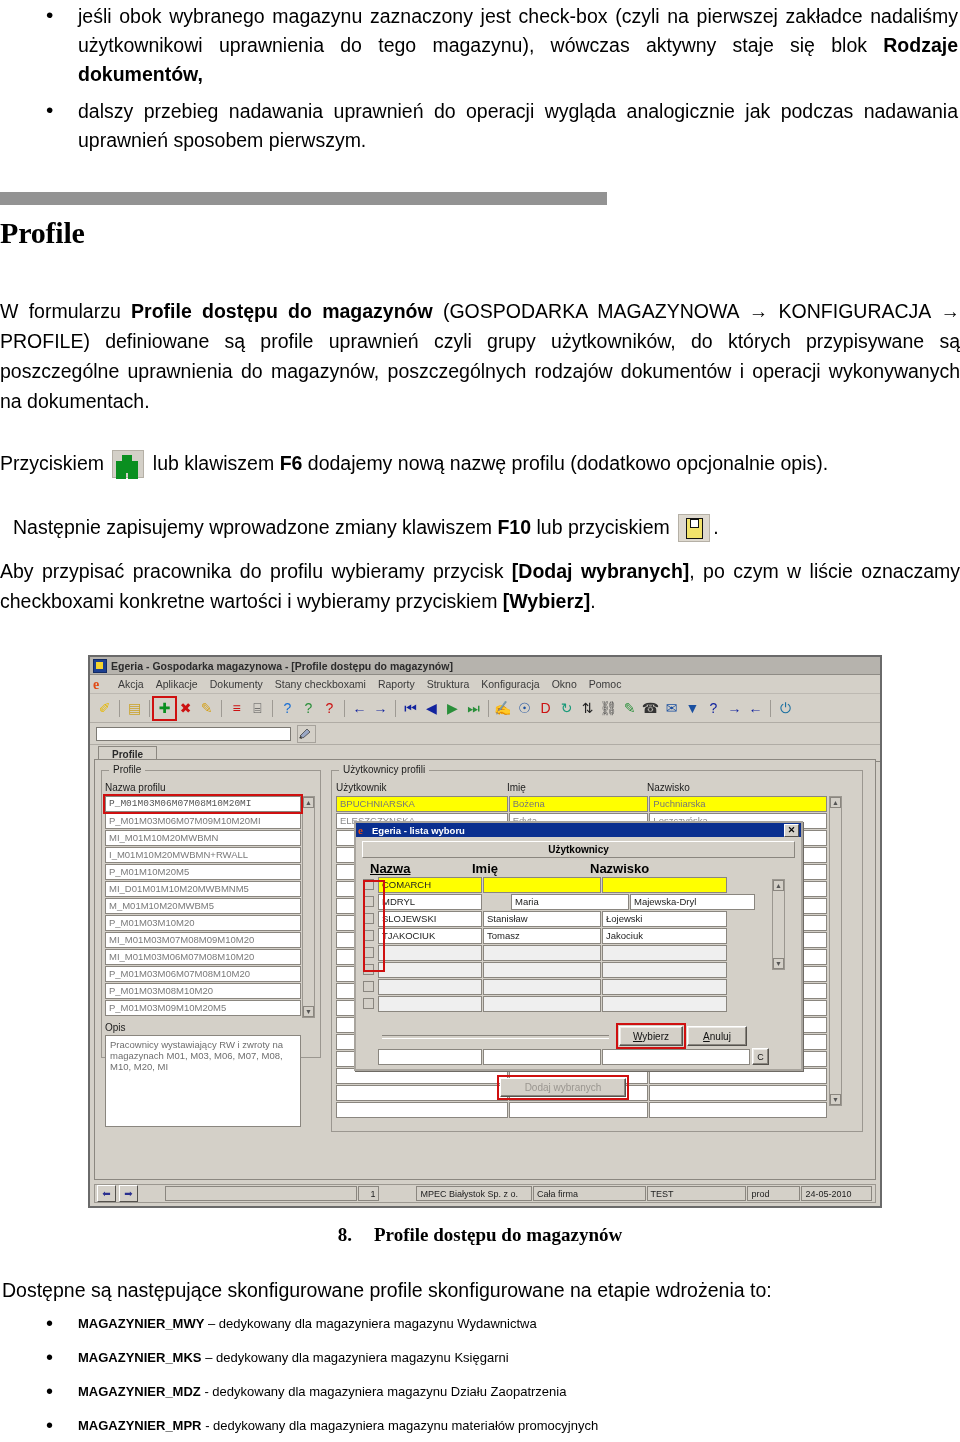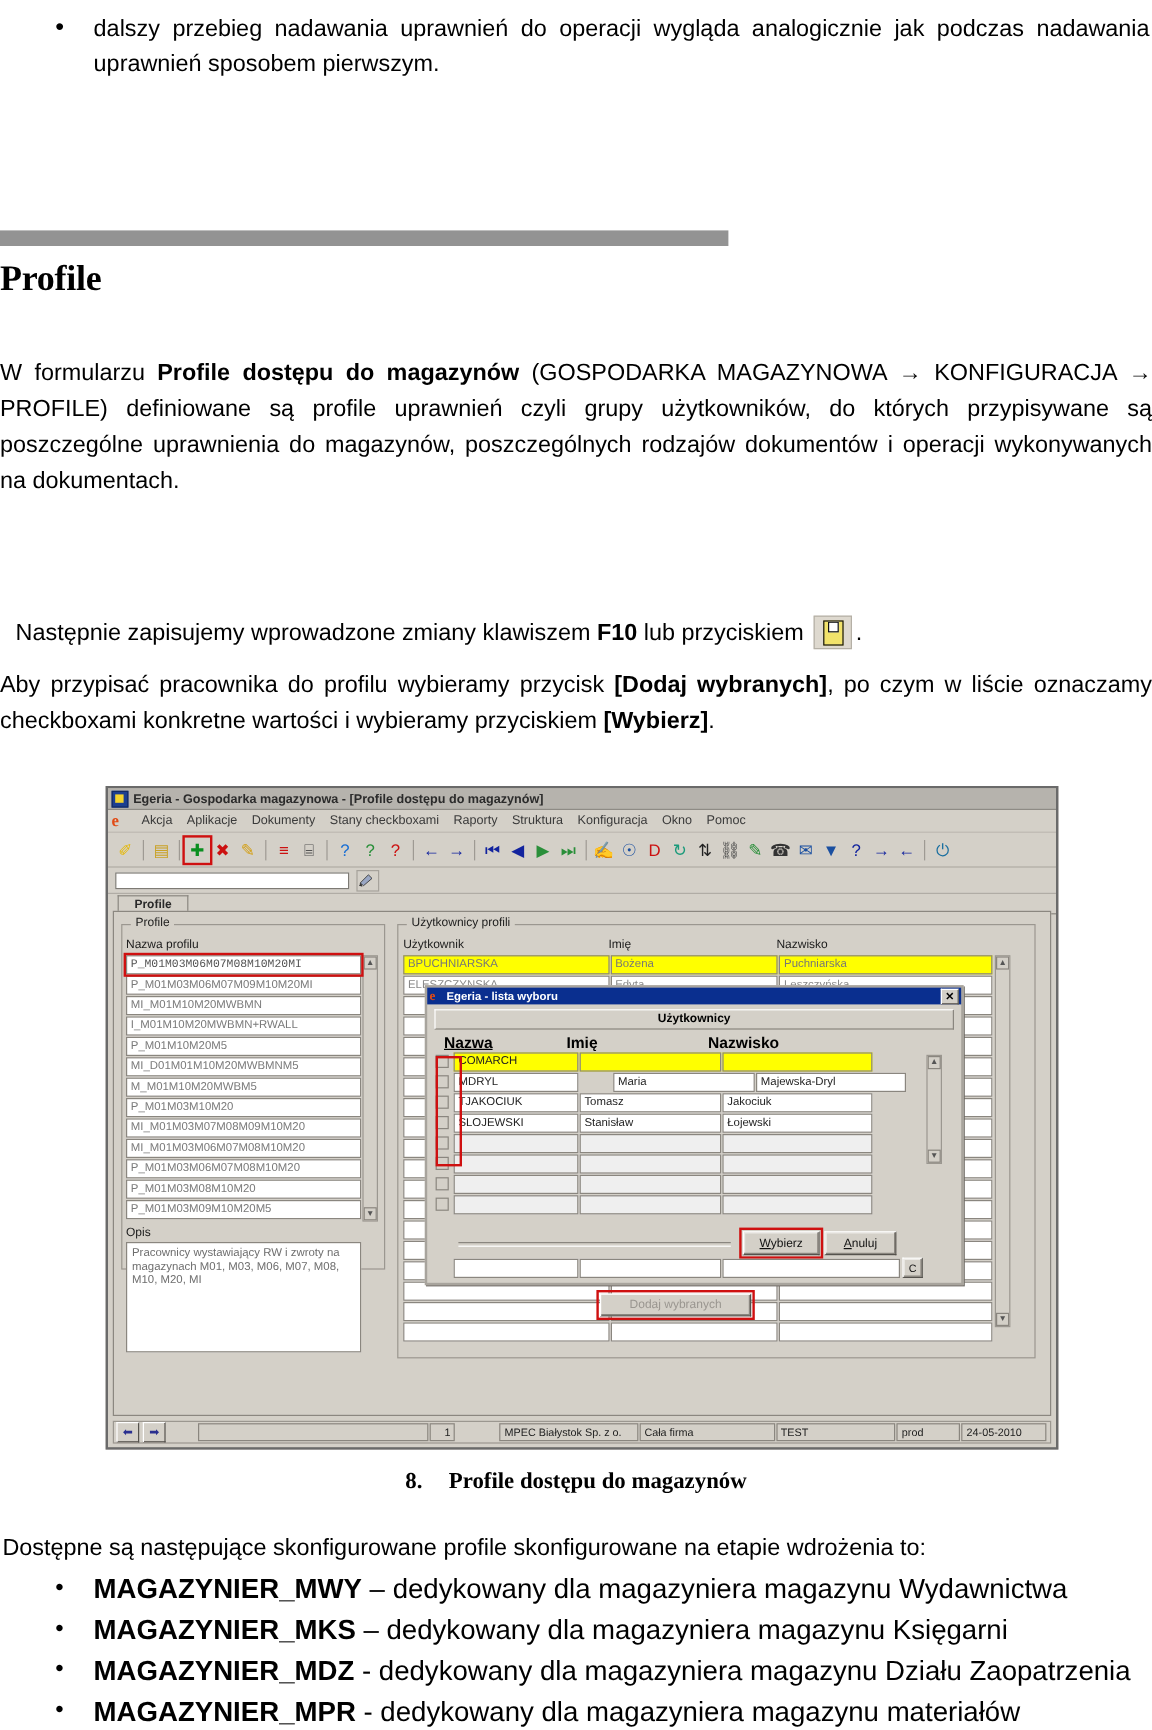--- a/index.html
+++ b/index.html
@@ -265,45 +265,54 @@
   .caption{
     position:absolute;left:0;top:1224px;width:960px;text-align:center;
     font-family:"Liberation Serif",serif;font-size:19px;font-weight:bold;
   }
   .caption .cnum{margin-right:22px;}
 
   .tail{position:absolute;left:0;top:1275px;width:960px;}
   .tail .lead{font-size:19.5px;line-height:30px;padding:0 6px 0 2px;}
   .tail ul{margin:2px 0 0 0;padding:0;list-style:none;}
   .tail li{
-    position:relative;padding-left:78px;font-size:23px;line-height:34px;
+    position:relative;padding-left:78px;font-size:13px;line-height:34px;
   }
   .tail li::before{content:"\2022";position:absolute;left:46px;top:-1px;font-size:20px;}
   .tail li b{font-weight:bold;}
 </style>
 </head>
 <body>
 
 <div class="page">
 
   <ul class="doc-bullets" style="position:absolute;left:0;top:2px;width:960px;">
+    <li class="bullet">
+      <span>jeśli obok wybranego magazynu zaznaczony jest check-box (czyli na pierwszej zakładce nadaliśmy użytkownikowi uprawnienia do tego magazynu), wówczas aktywny staje się blok</span>
+      <b>Rodzaje dokumentów,</b>
+    </li>
     <li class="bullet" style="margin-top:8px;">
       <span>dalszy przebieg nadawania uprawnień do operacji wygląda analogicznie jak podczas nadawania uprawnień sposobem pierwszym.</span>
     </li>
   </ul>
 
   <div class="grayrule"></div>
   <div class="h1">Profile</div>
 
   <div style="position:absolute;left:0;top:296px;width:960px;">
     <div class="para">
       <span>W formularzu </span><b>Profile dostępu do magazynów</b><span> (GOSPODARKA MAGAZYNOWA → KONFIGURACJA → PROFILE) definiowane są profile uprawnień czyli grupy użytkowników, do których przypisywane są poszczególne uprawnienia do magazynów, poszczególnych rodzajów dokumentów i operacji wykonywanych na dokumentach.</span>
     </div>
   </div>
 
+  <div style="position:absolute;left:0;top:448px;width:960px;">
+    <div class="para">
+      <span>Przyciskiem </span><span class="inline-icon plus"></span><span> lub klawiszem </span><b class="nowrapb">F6</b><span> dodajemy nową nazwę profilu (dodatkowo opcjonalnie opis).</span>
+    </div>
+  </div>
 
   <div style="position:absolute;left:13px;top:512px;width:960px;">
     <div class="para">
       <span>Następnie zapisujemy wprowadzone zmiany klawiszem </span><b class="nowrapb">F10</b><span> lub przyciskiem </span><span class="inline-icon save"></span><span>.</span>
     </div>
   </div>
 
   <div style="position:absolute;left:0;top:556px;width:960px;">
     <div class="para">
       <span>Aby przypisać pracownika do profilu wybieramy przycisk </span><b>[Dodaj wybranych]</b><span>, po czym w liście oznaczamy checkboxami konkretne wartości i wybieramy przyciskiem </span><b>[Wybierz]</b><span>.</span>
@@ -550,29 +559,29 @@
               <div class="dcell" style="width: 125px;"></div>
             </div>
             <div class="dlg-row">
               <div class="chk"></div>
               <div class="dcell" style="width: 104px;">MDRYL</div>
               <div class="dcell" style="width: 118px; margin-left: 28px;">Maria</div>
               <div class="dcell" style="width: 125px;">Majewska-Dryl</div>
             </div>
             <div class="dlg-row">
               <div class="chk"></div>
+              <div class="dcell" style="width: 104px;">SLOJEWSKI</div>
+              <div class="dcell" style="width: 118px;">Stanisław</div>
+              <div class="dcell" style="width: 125px;">Łojewski</div>
+            </div>
+            <div class="dlg-row">
+              <div class="chk"></div>
               <div class="dcell" style="width: 104px;">TJAKOCIUK</div>
               <div class="dcell" style="width: 118px;">Tomasz</div>
               <div class="dcell" style="width: 125px;">Jakociuk</div>
-            </div>
-            <div class="dlg-row">
-              <div class="chk"></div>
-              <div class="dcell" style="width: 104px;">SLOJEWSKI</div>
-              <div class="dcell" style="width: 118px;">Stanisław</div>
-              <div class="dcell" style="width: 125px;">Łojewski</div>
             </div>
             <div class="dlg-row empty">
               <div class="chk"></div>
               <div class="dcell" style="width: 104px;"></div>
               <div class="dcell" style="width: 118px;"></div>
               <div class="dcell" style="width: 125px;"></div>
             </div>
             <div class="dlg-row empty">
               <div class="chk"></div>
               <div class="dcell" style="width: 104px;"></div>

